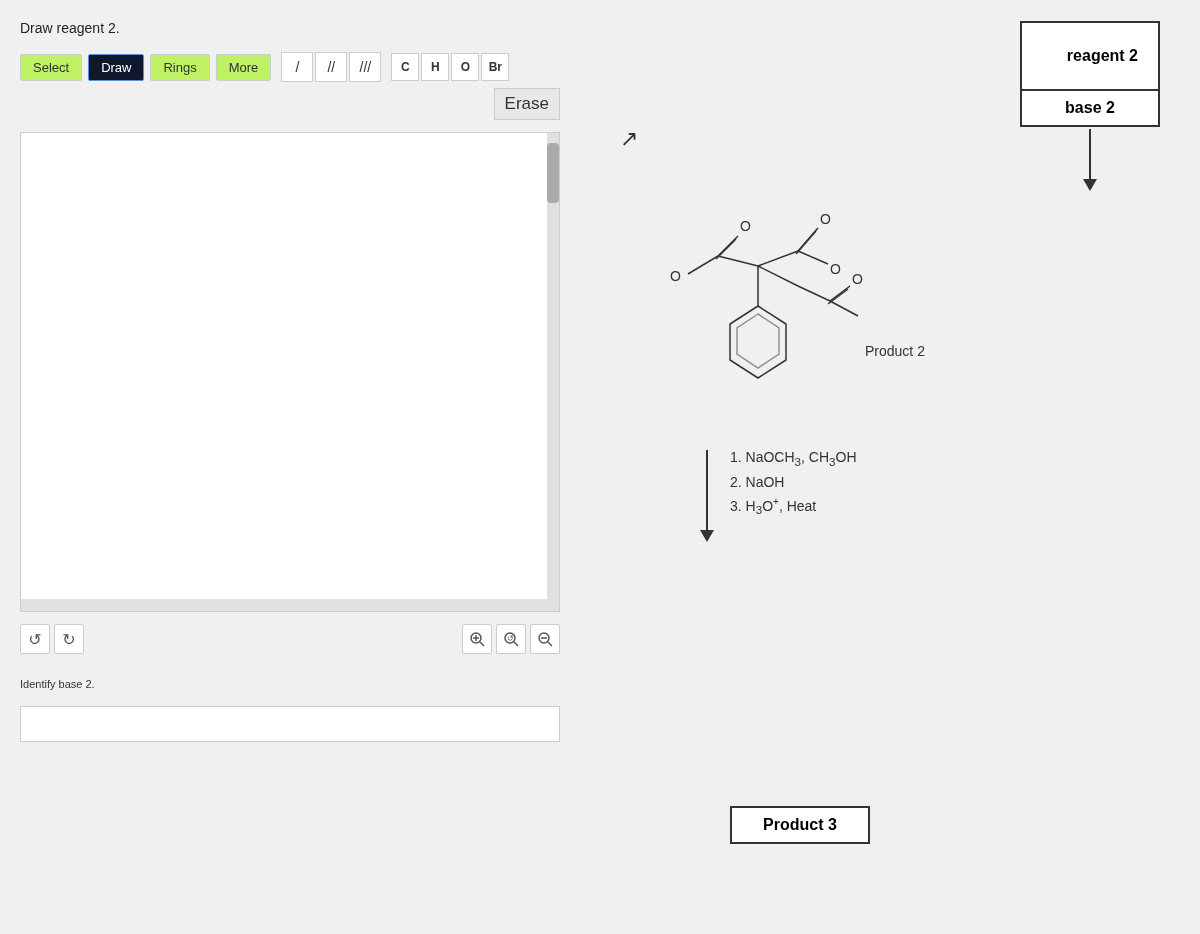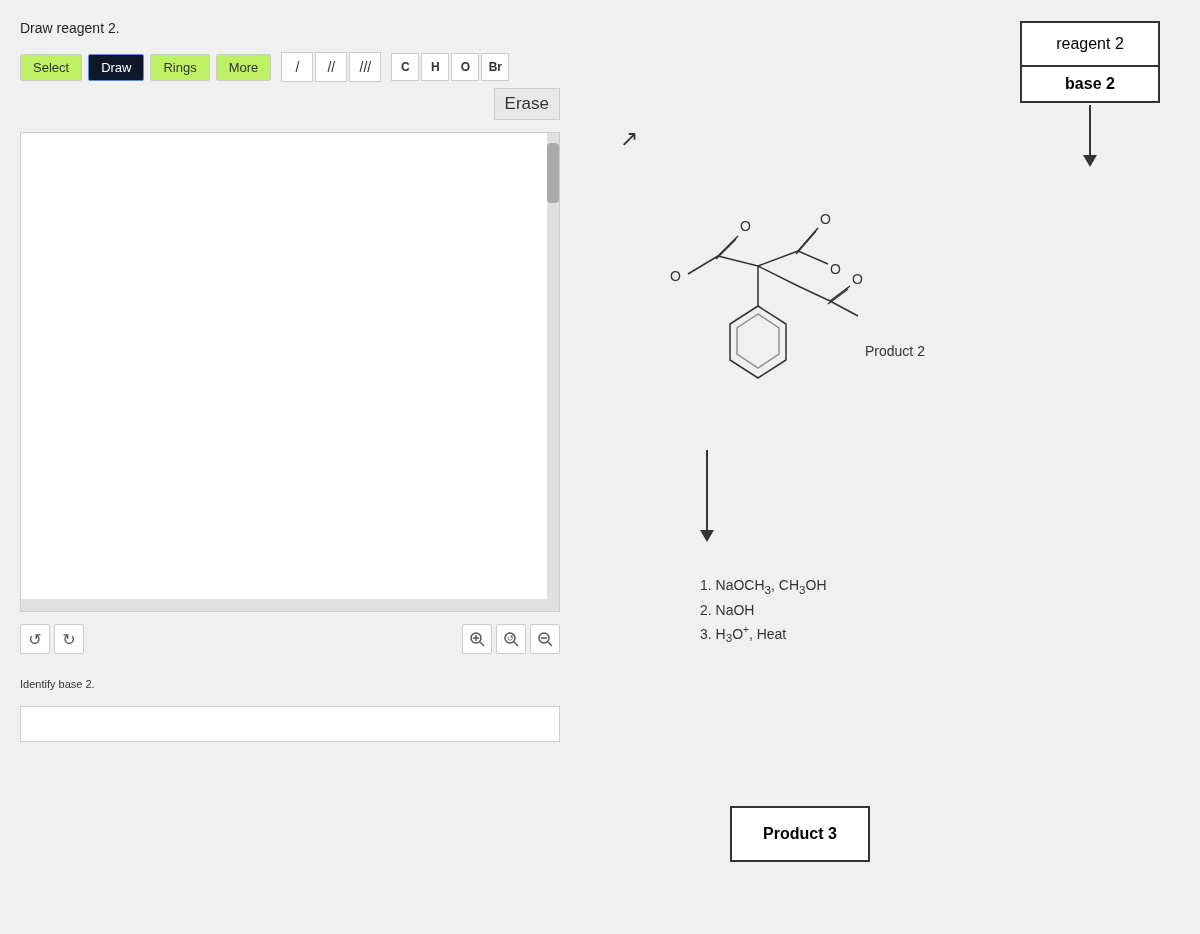--- a/index.html
+++ b/index.html
@@ -185,40 +185,40 @@
     .right-panel {
       flex: 1;
       padding: 16px 20px;
       display: flex;
       flex-direction: column;
       align-items: flex-start;
       position: relative;
     }
     .reagent-box {
       border: 2px solid #333;
-      padding: 12px 20px;
+      padding: 24px 20px;
       font-size: 16px;
-      font-weight: normal;
+      font-weight: bold;
       background: white;
       min-width: 140px;
-      text-align: center;
+      text-align: right;
     }
     .base-box {
       border: 2px solid #333;
       padding: 8px 20px;
       font-size: 16px;
       font-weight: bold;
       background: white;
       min-width: 140px;
       text-align: center;
       margin-top: -2px;
     }
     .product3-box {
       border: 2px solid #333;
-      padding: 17px 20px;
+      padding: 8px 20px;
       font-size: 16px;
       font-weight: bold;
       background: white;
       min-width: 140px;
       text-align: center;
     }
 
     
     .reaction-steps {
       font-size: 14px;
@@ -362,21 +362,21 @@
         <text x="255" y="310" font-size="14" fill="#333" font-weight="normal">Product 2</text>
       </svg>
     </div>
 
     <div style="position:absolute; left:280px; top:460px; display:flex; flex-direction:column; align-items:center;">
       
     </div>
 
     <div style="position:absolute; left:100px; top:430px; display:flex; flex-direction:column; align-items:center; gap:0;">
 
-      <div style="display:flex; flex-direction:column; align-items:flex-start; gap:32px;">
+      <div style="display:flex; flex-direction:row; align-items:flex-start; gap:16px;">
         <div style="display:flex; flex-direction:column; align-items:center; margin-top:4px;">
           <div style="width:2px; height:80px; background:#333;"></div>
           <div style="width:0;height:0;border-left:7px solid transparent;border-right:7px solid transparent;border-top:12px solid #333;"></div>
         </div>
         <div class="reaction-steps">
           <div>1. NaOCH<sub>3</sub>, CH<sub>3</sub>OH</div>
           <div>2. NaOH</div>
           <div>3. H<sub>3</sub>O<sup>+</sup>, Heat</div>
         </div>
       </div>

